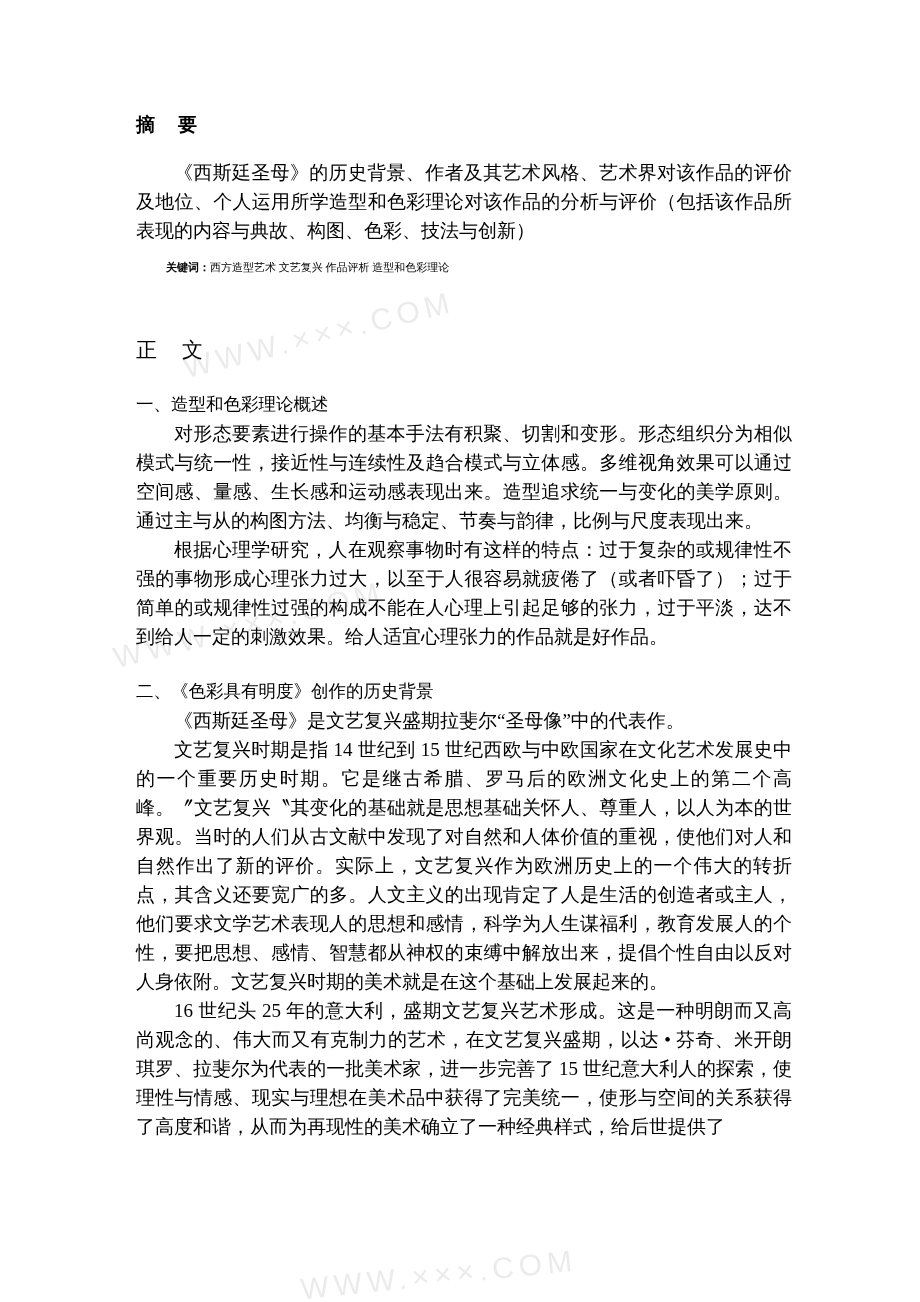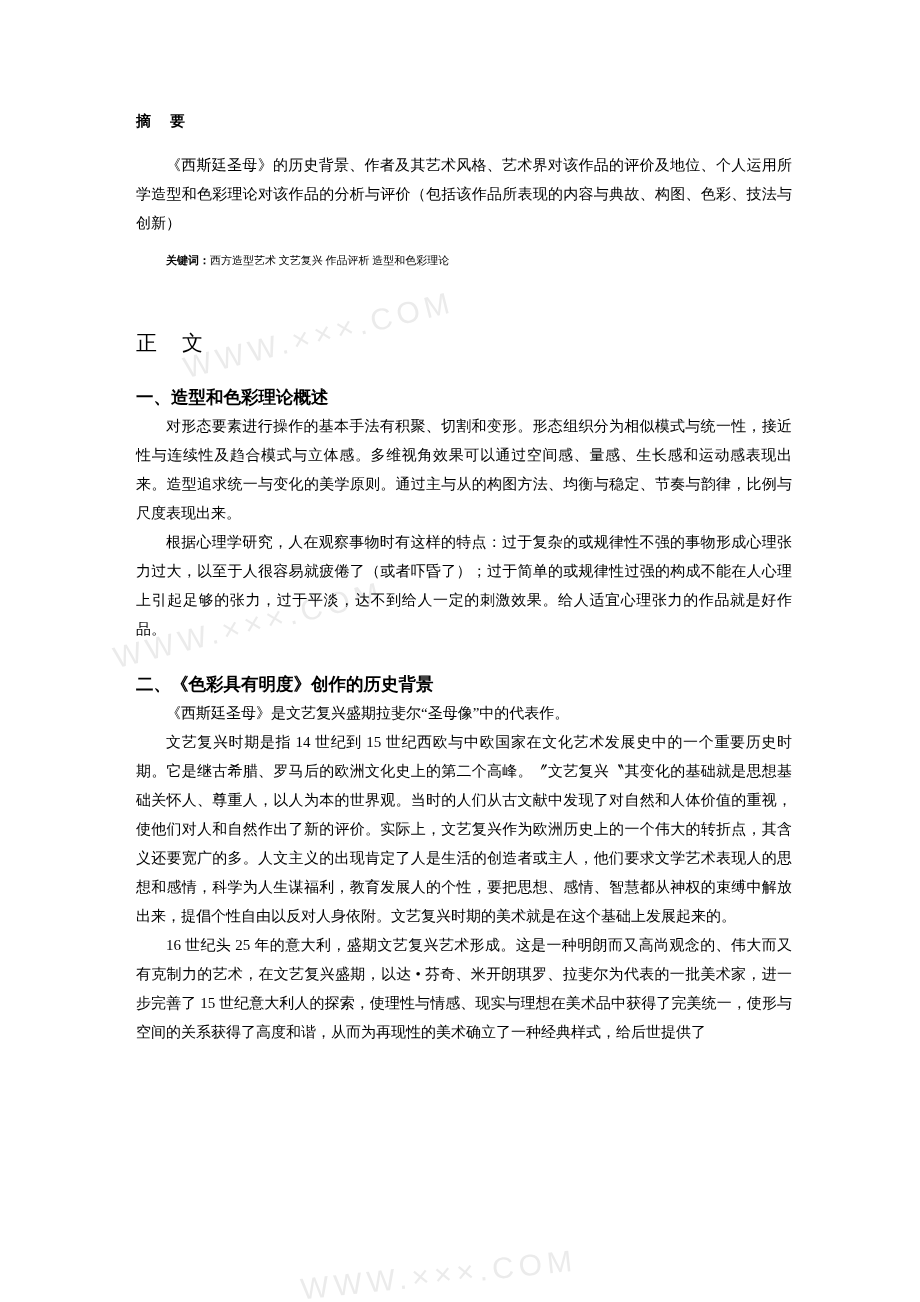--- a/index.html
+++ b/index.html
@@ -10,47 +10,47 @@
     color:#000;
     position:relative;
     overflow:hidden;
   }
   .page{
     position:absolute;
     left:136px;top:112px;
     width:656px;
   }
   .doc-title{
-    font-size:15px;
+    font-size:19px;
     font-weight:bold;
     margin:0 0 20px 0;
     letter-spacing:2px;
   }
   .main-title{
     font-size:21px;
     font-weight:normal;
     margin:54px 0 24px 0;
     letter-spacing:2px;
   }
   p.body-para{
-    font-size:15px;
+    font-size:19px;
     line-height:29px;
     text-align:justify;
     text-indent:2em;
     margin:0;
   }
   p.keywords-para{
     font-size:11px;
     line-height:29px;
     text-indent:2em;
     margin:8px;
   }
   .section-heading{
     font-size:17.5px;
-    font-weight:bold;
+    font-weight:normal;
     line-height:29px;
     margin:26px 0 0 0;
   }
   .bold{font-weight:bold;}
   .red{color:#ff0000;}
   .watermark{
     position:absolute;
     font-family:"Liberation Sans","DejaVu Sans",sans-serif;
     font-size:30px;
     letter-spacing:5px;

